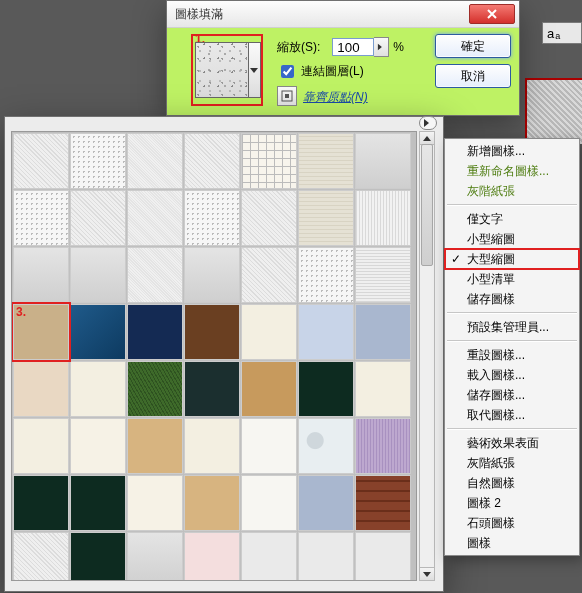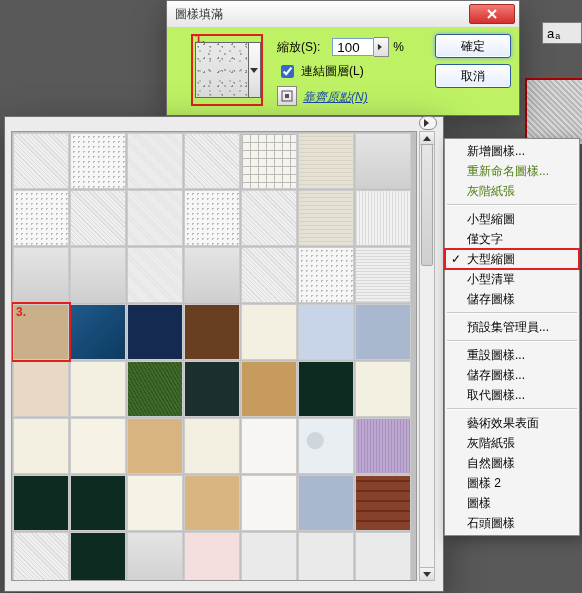--- a/index.html
+++ b/index.html
@@ -322,63 +322,66 @@
         <span>新增圖樣...</span>
       </div>
       <div class="mi disabled">
         <span>重新命名圖樣...</span>
       </div>
       <div class="mi disabled">
         <span>灰階紙張</span>
       </div>
       <div class="sep"></div>
       <div class="mi">
+        <span>僅文字</span>
+      </div>
+      <div class="mi">
         <span>小型縮圖</span>
-      </div>
-      <div class="mi">
-        <span>僅文字</span>
       </div>
       <div class="mi highlight">
         <span class="chk-mark">✓</span>
         <span>大型縮圖</span>
       </div>
       <div class="mi">
         <span>小型清單</span>
       </div>
       <div class="mi">
         <span>儲存圖樣</span>
       </div>
       <div class="sep"></div>
       <div class="mi">
         <span>預設集管理員...</span>
       </div>
       <div class="sep"></div>
       <div class="mi">
         <span>重設圖樣...</span>
       </div>
       <div class="mi">
+        <span>載入圖樣...</span>
+      </div>
+      <div class="mi">
         <span>儲存圖樣...</span>
       </div>
       <div class="mi">
         <span>取代圖樣...</span>
       </div>
       <div class="sep"></div>
       <div class="mi">
         <span>藝術效果表面</span>
       </div>
       <div class="mi">
         <span>灰階紙張</span>
       </div>
       <div class="mi">
         <span>自然圖樣</span>
       </div>
       <div class="mi">
         <span>圖樣 2</span>
       </div>
       <div class="mi">
+        <span>石頭圖樣</span>
+      </div>
+      <div class="mi">
         <span>圖樣</span>
       </div>
-      <div class="mi">
-        <span>石頭圖樣</span>
-      </div>
     </div>
 
 </div>
 
 </body></html>

